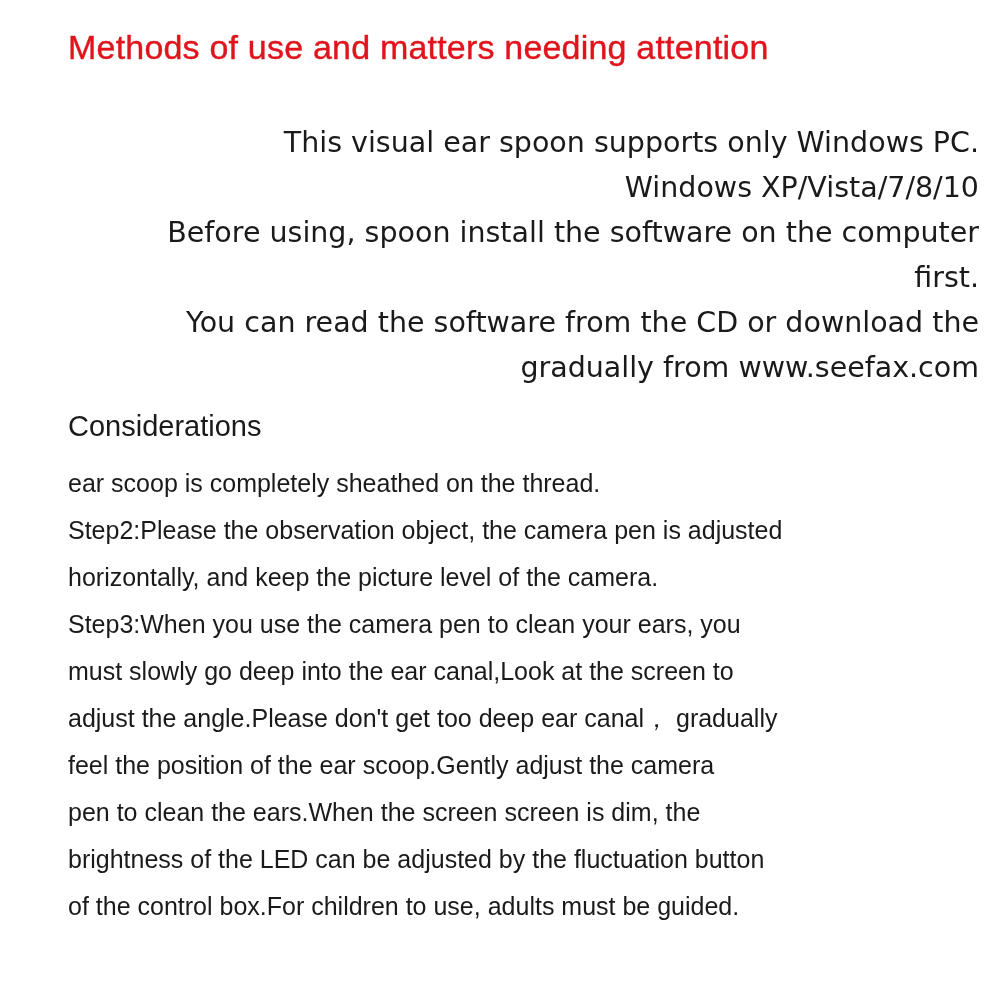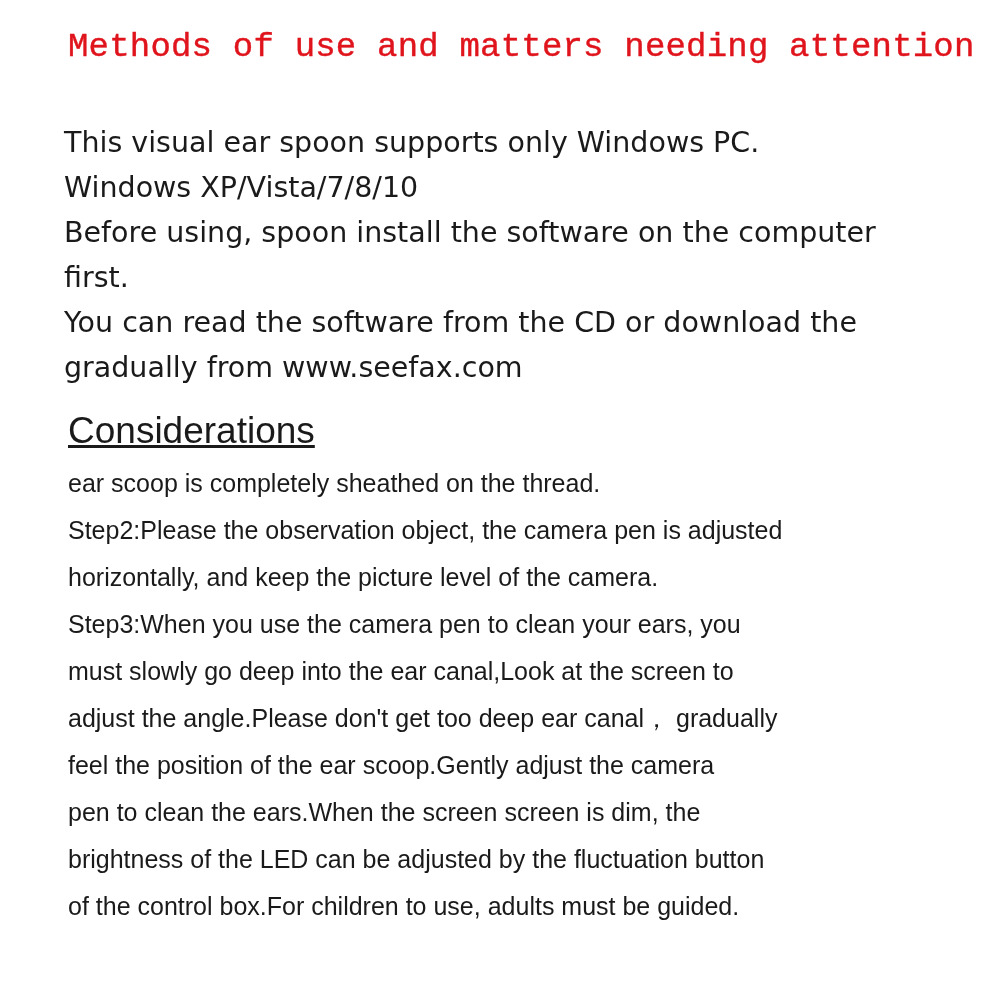--- a/index.html
+++ b/index.html
@@ -11,52 +11,52 @@
       width: 1000px;
       height: 1000px;
       position: relative;
       overflow: hidden;
     }
     .title {
       position: absolute;
       left: 68px;
       top: 28px;
       margin: 0;
-      font-family: Liberation Mono, monospace;
+      font-family: Liberation Sans, sans-serif;
       font-size: 34px;
       font-weight: normal;
       color: #e0141c;
       white-space: nowrap;
       letter-spacing: 0.2px;
       -webkit-text-stroke: 0.4px #e0141c;
     }
     .intro {
       position: absolute;
-      left: 64px;
+      left: 79px;
       top: 120px;
       width: 900px;
       font-family: "DejaVu Sans", sans-serif;
       font-size: 28.5px;
       color: #1a1a1a;
       line-height: 45px;
+      text-align: right;
     }
     .intro .line {
       white-space: nowrap;
       display: block;
     }
     .heading {
       position: absolute;
       left: 68px;
       top: 410px;
       margin: 0;
       font-family: "Liberation Sans", sans-serif;
-      font-size: 37px;
+      font-size: 29px;
       font-weight: normal;
       color: #1a1a1a;
-      text-decoration: underline;
     }
     .steps {
       position: absolute;
       left: 68px;
       top: 460px;
       width: 910px;
       font-family: "Liberation Sans", sans-serif;
       font-size: 25px;
       color: #1a1a1a;
       line-height: 47px;

